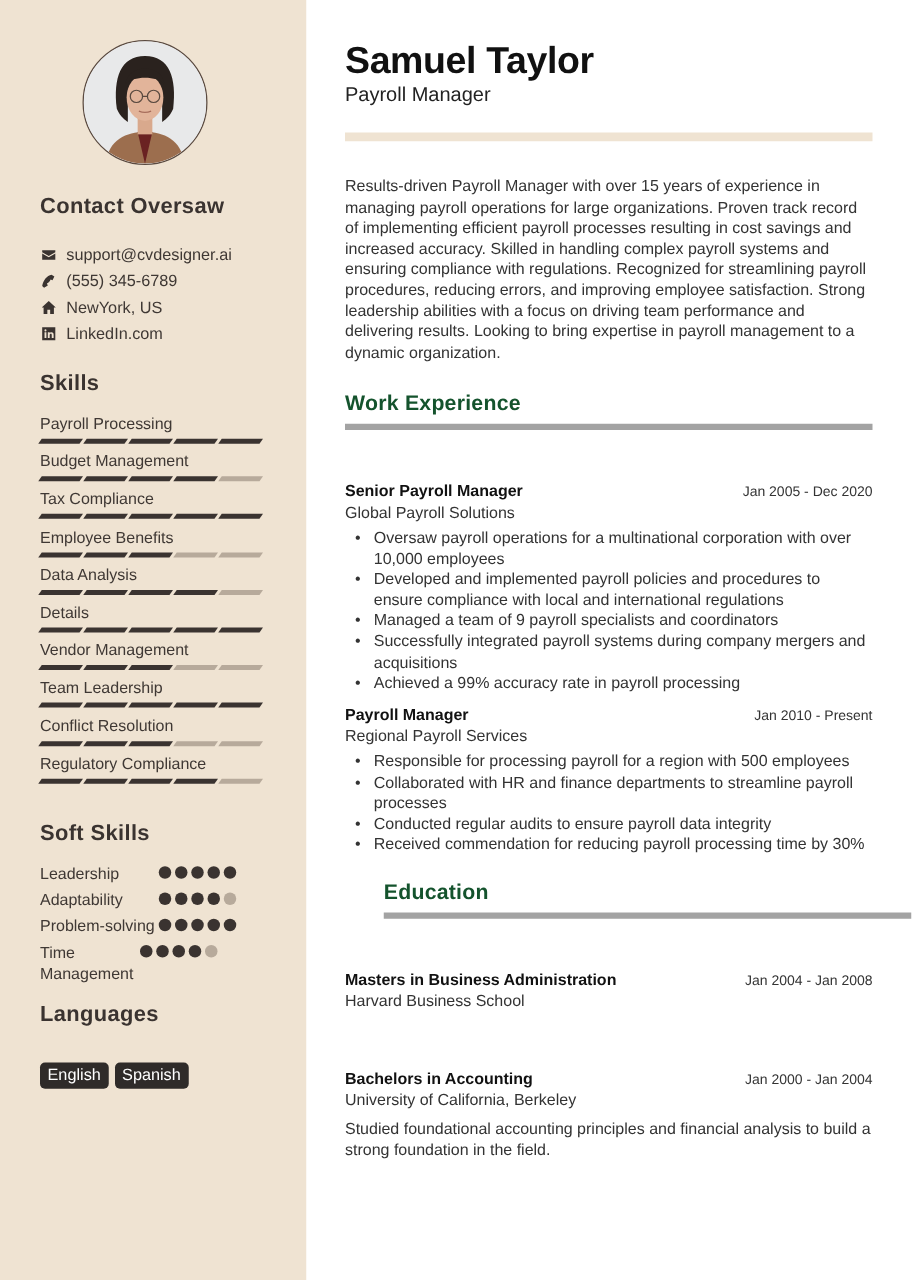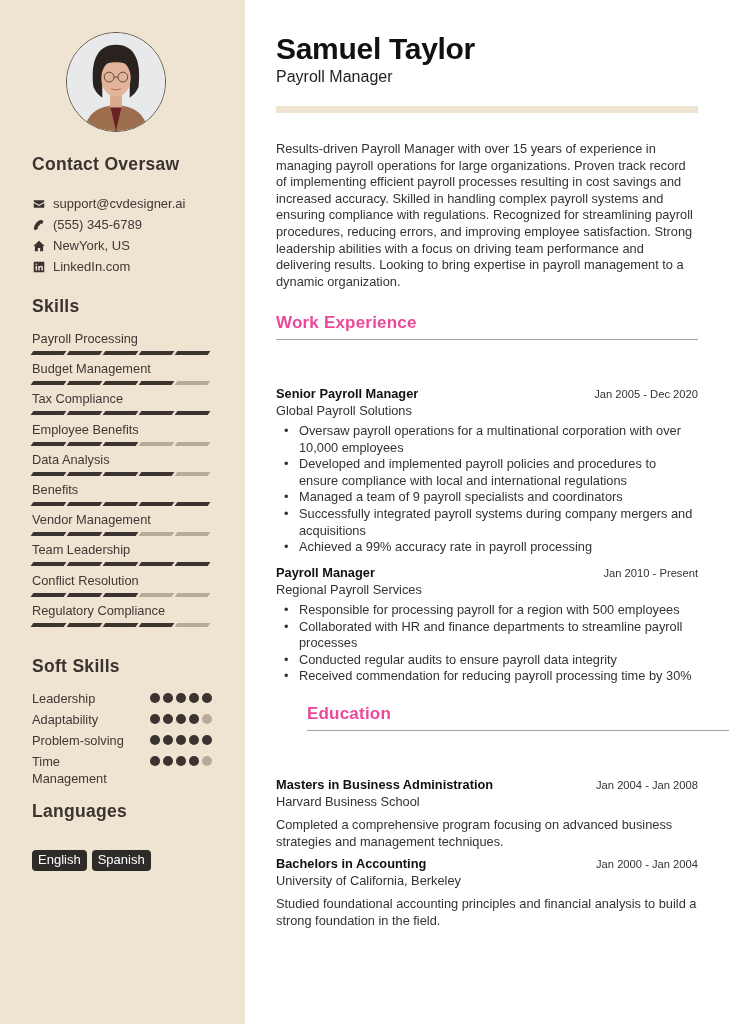--- a/index.html
+++ b/index.html
@@ -28,36 +28,36 @@
   .contact-list svg { width: 12px; height: 12px; fill: #3a3330; }
 
   .skills { position: absolute; left: 32px; top: 331px; width: 180px; }
   .skill { height: 30.2px; }
   .skill-name { font-size: 12.8px; color: #3f3834; line-height: 16px; }
   .bar { display: flex; gap: 3px; margin-top: 4px; }
   .seg { width: 33px; height: 4px; transform: skewX(-35deg); background: #3a3330; }
   .seg.off { background: #b7aa9b; }
 
   .soft { position: absolute; left: 32px; top: 690px; width: 180px; }
-  .soft-row { display: flex; justify-content: space-between; align-items: flex-start; font-size: 12.8px; color: #3f3834; line-height: 17px; margin-bottom: 4px; }
+  .soft-row { display: flex; align-items: flex-start; font-size: 12.8px; color: #3f3834; line-height: 17px; margin-bottom: 4px; }
   .soft-row .label { width: 95px; }
   .dots { display: flex; gap: 3px; padding-top: 3px; }
   .dot { width: 10px; height: 10px; border-radius: 50%; background: #3a3330; }
   .dot.off { background: #b7aa9b; }
 
   .langs { position: absolute; left: 32px; top: 850px; display: flex; gap: 5px; }
   .lang { background: #2f2b29; color: #fff; font-size: 13px; padding: 2px 6px 3px; border-radius: 4px; line-height: 16px; }
 
   .main { position: absolute; left: 276px; top: 0; width: 422px; }
   .name { position: absolute; top: 32px; left: 0; font-size: 30px; font-weight: bold; color: #111; letter-spacing: -0.3px; }
   .title { position: absolute; top: 68px; left: 0; font-size: 16px; color: #222; }
   .hero-bar { position: absolute; top: 106px; left: 0; width: 422px; height: 7px; background: #efe3d2; }
   .summary { position: absolute; top: 141px; left: 0; width: 422px; font-size: 12.8px; line-height: 16.6px; color: #333; }
 
-  .sec-h { position: absolute; left: 0; width: 422px; font-size: 17px; font-weight: bold; color: #ec4899; padding-bottom: 6px; border-bottom: 1px solid #a3a3a3; letter-spacing: 0.2px; }
+  .sec-h { position: absolute; left: 0; width: 422px; font-size: 17px; font-weight: bold; color: #14532d; padding-bottom: 6px; border-bottom: 5px solid #a3a3a3; letter-spacing: 0.2px; }
 
   .entry { position: absolute; left: 0; width: 422px; }
   .entry-head { display: flex; justify-content: space-between; align-items: baseline; }
   .entry-role { font-size: 12.8px; font-weight: bold; color: #111; line-height: 16px; }
   .entry-date { font-size: 11.2px; color: #333; margin-top: 40px; }
   .entry-org { font-size: 12.8px; color: #333; line-height: 17px; }
   .bullets { list-style: none; margin-top: 4px; padding-left: 8px; }
   .bullets li { position: relative; padding-left: 15px; font-size: 12.8px; line-height: 16.6px; color: #333; }
   .bullets li::before { content: "•"; position: absolute; left: 0; top: 0; }
   .edu-desc { font-size: 12.8px; line-height: 16.6px; color: #333; margin-top: 7px; }
@@ -164,21 +164,21 @@
       <div class="skill-name">Data Analysis</div>
       <div class="bar">
           <span class="seg"></span>
           <span class="seg"></span>
           <span class="seg"></span>
           <span class="seg"></span>
           <span class="seg off"></span>
         </div>
     </div>
     <div class="skill">
-      <div class="skill-name">Benefits</div>
+      <div class="skill-name">Details</div>
       <div class="bar">
           <span class="seg"></span>
           <span class="seg"></span>
           <span class="seg"></span>
           <span class="seg"></span>
           <span class="seg"></span>
         </div>
     </div>
     <div class="skill">
       <div class="skill-name">Vendor Management</div>
@@ -311,21 +311,20 @@
   </div>
 
   <h2 class="sec-h" style="top:704px;margin-left:31px;">Education</h2>
 
   <div class="entry" style="top:739px;">
     <div class="entry-head">
       <span class="entry-role">Masters in Business Administration</span>
       <span class="entry-date">Jan 2004 - Jan 2008</span>
     </div>
     <div class="entry-org">Harvard Business School</div>
-    <p class="edu-desc">Completed a comprehensive program focusing on advanced business strategies and management techniques.</p>
   </div>
 
   <div class="entry" style="top:818px;">
     <div class="entry-head">
       <span class="entry-role">Bachelors in Accounting</span>
       <span class="entry-date">Jan 2000 - Jan 2004</span>
     </div>
     <div class="entry-org">University of California, Berkeley</div>
     <p class="edu-desc">Studied foundational accounting principles and financial analysis to build a strong foundation in the field.</p>
   </div>

